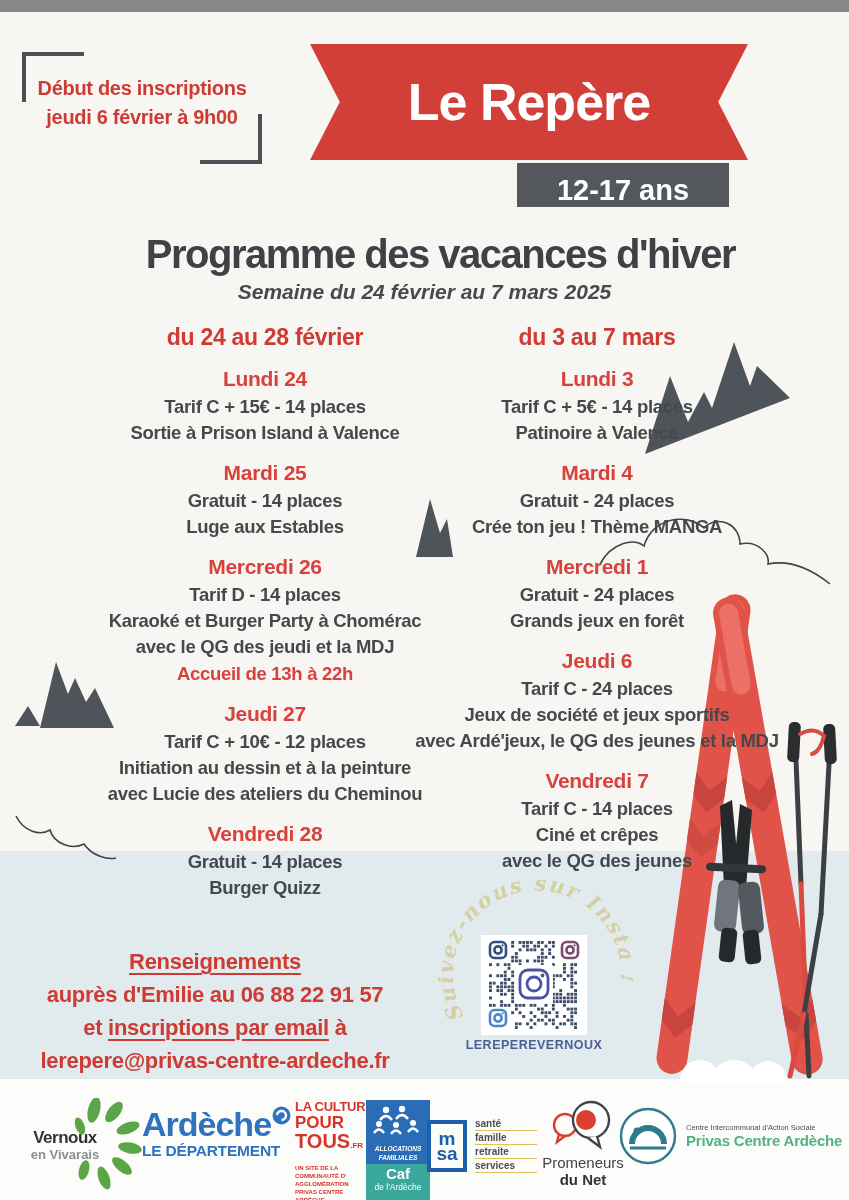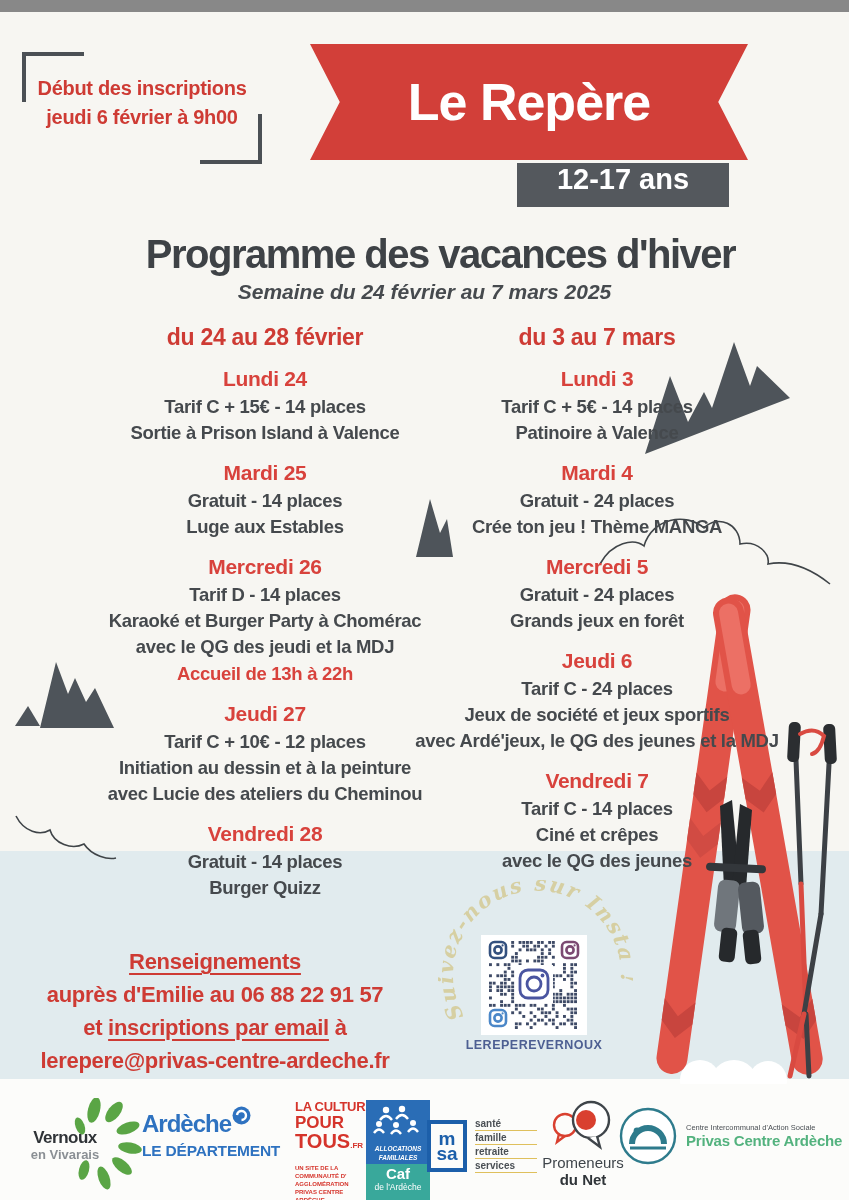--- a/index.html
+++ b/index.html
@@ -9,21 +9,21 @@
   .note-box{position:absolute;left:22px;top:40px;width:240px;height:112px;}
   .bracket-tl{position:absolute;left:0;top:0;width:58px;height:46px;border-left:4px solid #4b5055;border-top:4px solid #4b5055;}
   .bracket-br{position:absolute;right:0;bottom:0;width:58px;height:46px;border-right:4px solid #4b5055;border-bottom:4px solid #4b5055;}
   .note-text{position:absolute;left:8px;top:22px;width:224px;text-align:center;color:#ce3b34;font-weight:bold;font-size:20px;line-height:1.45;letter-spacing:-0.3px;}
   
   .ribbon{position:absolute;left:310px;top:32px;width:438px;height:116px;background:#d23f39;
           clip-path:polygon(0 0,100% 0,93.2% 50%,100% 100%,0 100%,6.8% 50%);
           display:flex;align-items:center;justify-content:center;}
   .ribbon-title{color:#fff;font-weight:bold;font-size:52px;letter-spacing:-1px;}
   .age-box{position:absolute;left:517px;top:151px;width:212px;height:44px;background:#54585d;
-           display:flex;align-items:flex-start;justify-content:center;color:#fff;font-weight:bold;font-size:29px;}
+           display:flex;align-items:flex-end;justify-content:center;color:#fff;font-weight:bold;font-size:29px;}
   
   .main-title{position:absolute;left:16px;top:220px;width:849px;text-align:center;color:#3e4246;
               font-weight:bold;font-size:40px;letter-spacing:-1.5px;}
   .main-subtitle{position:absolute;left:0;top:268px;width:849px;text-align:center;color:#464a4e;
                  font-weight:bold;font-style:italic;font-size:21px;}
   
   .col{position:absolute;top:312px;width:370px;text-align:center;z-index:3;}
   .col-left{left:80px;}
   .col-right{left:412px;}
   .week-heading{color:#ce3b34;font-weight:bold;font-size:23px;margin-bottom:16px;letter-spacing:-0.3px;}
@@ -48,21 +48,21 @@
   
   .skis{position:absolute;left:628px;top:572px;z-index:2;}
   
   .logo{position:absolute;z-index:4;}
   .lg-vernoux{left:26px;top:1086px;width:118px;height:96px;}
   .lg-vernoux .vtxt{position:absolute;left:0;top:30px;text-align:center;width:78px;}
   .lg-vernoux .vt1{font-weight:bold;font-size:17px;color:#2f3337;letter-spacing:-0.5px;}
   .lg-vernoux .vt2{font-size:13px;color:#8a8f94;margin-top:-1px;font-weight:bold;}
   .lg-vernoux svg{position:absolute;right:0;top:0;}
   .lg-ardeche{left:142px;top:1094px;width:160px;}
-  .ard-title{color:#2e72c0;font-weight:bold;font-size:24px;letter-spacing:-1px;line-height:36px;}
+  .ard-title{color:#2e72c0;font-weight:bold;font-size:34px;letter-spacing:-1px;line-height:36px;}
   .ard-sub{color:#2e72c0;font-weight:bold;font-size:15.5px;letter-spacing:-0.2px;}
   .ard-swirl{display:inline-block;vertical-align:top;margin-left:1px;}
   .lg-culture{left:295px;top:1087px;width:80px;color:#d5342b;font-weight:bold;}
   .cu1{font-size:13px;letter-spacing:-0.3px;}
   .cu2{font-size:17px;line-height:17px;}
   .cu3{font-size:20px;line-height:20px;}
   .cu3 .fr{font-size:8px;}
   .cu-small{margin-top:8px;font-size:6px;line-height:1.35;width:72px;text-transform:uppercase;}
   .lg-caf{left:366px;top:1088px;width:64px;height:97px;}
   .caf-blue{background:#2a6db6;height:64px;position:relative;text-align:center;}
@@ -164,21 +164,21 @@
           <div class="day-name">Lundi 3</div>
           <div class="day-line">Tarif C + 5€ - 14 places</div>
           <div class="day-line">Patinoire à Valence</div>
         </div>
         <div class="day">
           <div class="day-name">Mardi 4</div>
           <div class="day-line">Gratuit - 24 places</div>
           <div class="day-line">Crée ton jeu ! Thème MANGA</div>
         </div>
         <div class="day">
-          <div class="day-name">Mercredi 5</div>
+          <div class="day-name">Mercredi 1</div>
           <div class="day-line">Gratuit - 24 places</div>
           <div class="day-line">Grands jeux en forêt</div>
         </div>
         <div class="day">
           <div class="day-name">Jeudi 6</div>
           <div class="day-line">Tarif C - 24 places</div>
           <div class="day-line">Jeux de société et jeux sportifs</div>
           <div class="day-line">avec Ardé'jeux, le QG des jeunes et la MDJ</div>
         </div>
         <div class="day">

